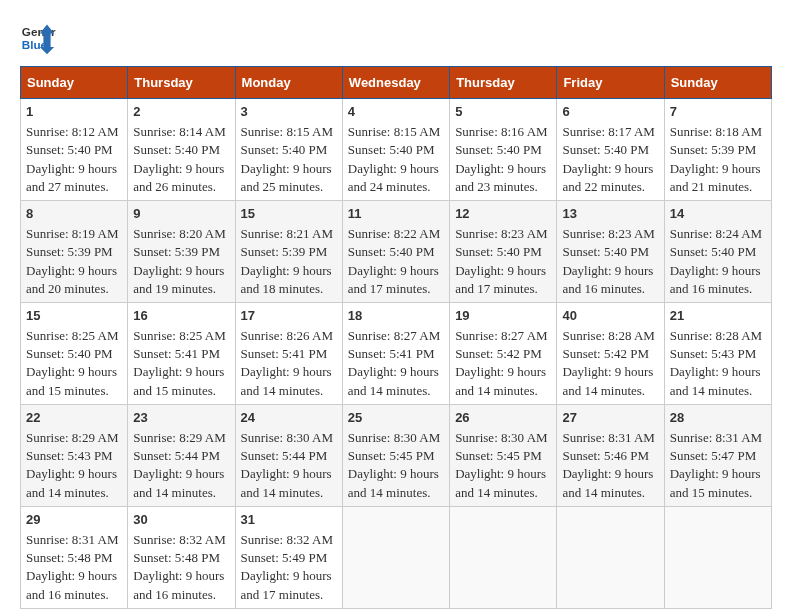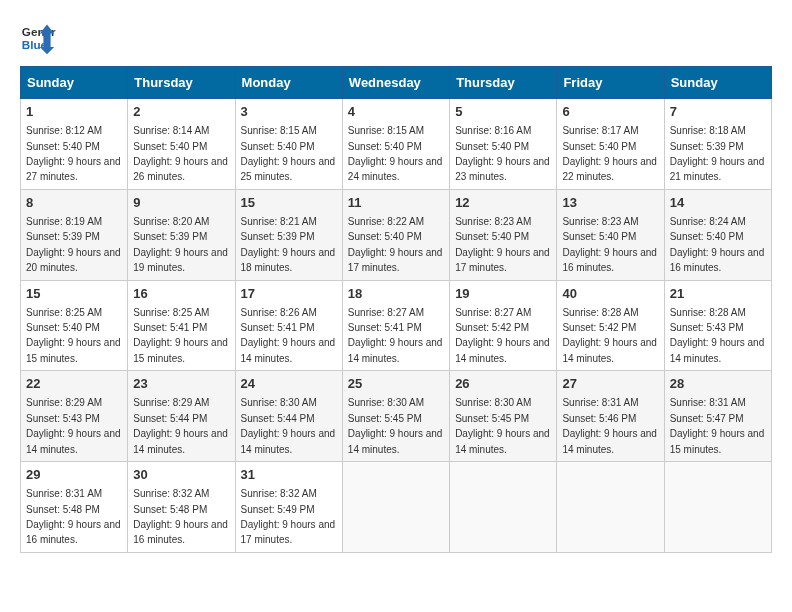--- a/index.html
+++ b/index.html
@@ -36,21 +36,21 @@
     .subtitle {
       font-size: 16px;
       color: #555;
     }
     table {
       width: 100%;
       border-collapse: collapse;
       font-size: 11px;
     }
     thead tr th {
-      background-color: #0369a1;
+      background-color: #c2410c;
       color: #fff;
       padding: 8px 6px;
       text-align: left;
       font-size: 13px;
       font-weight: bold;
       border: 1px solid #1e5a9a;
     }
     tbody tr td {
       border: 1px solid #ccc;
       padding: 4px 5px;
@@ -63,22 +63,23 @@
     tbody tr:nth-child(even) td {
       background: #f5f5f5;
     }
     .day-number {
       font-size: 13px;
       font-weight: bold;
       display: block;
       margin-bottom: 2px;
     }
     .day-info {
-      font-size: 10px;
+      font-size: 13px;
       color: #333;
+      font-family: Liberation Serif, serif;
     }
     td.empty {
       background: #f9f9f9;
     }
   </style>
 </head>
 <body>
 
 <div class="header-area">
   <div class="logo">

